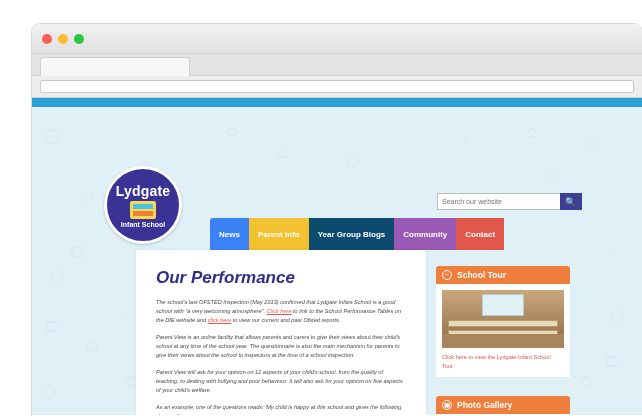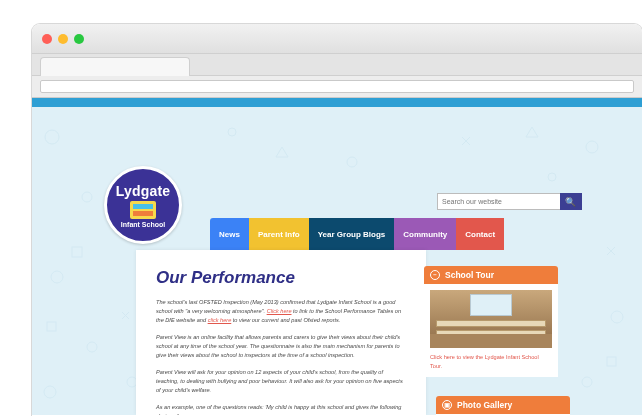--- a/index.html
+++ b/index.html
@@ -138,21 +138,21 @@
     font-size:8.5px; font-weight:bold;
     border-top-left-radius:3px; border-top-right-radius:3px;
   }
   .panel-head .ph-icon {
     width:10px; height:10px; border-radius:50%;
     border:1.4px solid #ffffff; margin-right:5px;
     display:flex; align-items:center; justify-content:center;
     font-size:6px; line-height:1;
   }
   .panel-body { background:#ffffff; padding:6px; }
-  #tour-panel { left:392px; top:168px; }
+  #tour-panel { left:404px; top:168px; }
   #tour-img {
     width:122px; height:58px;
     background:linear-gradient(#c9a87c,#8c6a45);
     position:relative; overflow:hidden;
   }
   #tour-img .shelf {
     position:absolute; left:6px; right:6px; height:7px;
     background:#e8d9b8; border:1px solid #b79a6c;
   }
   #tour-img .win {

